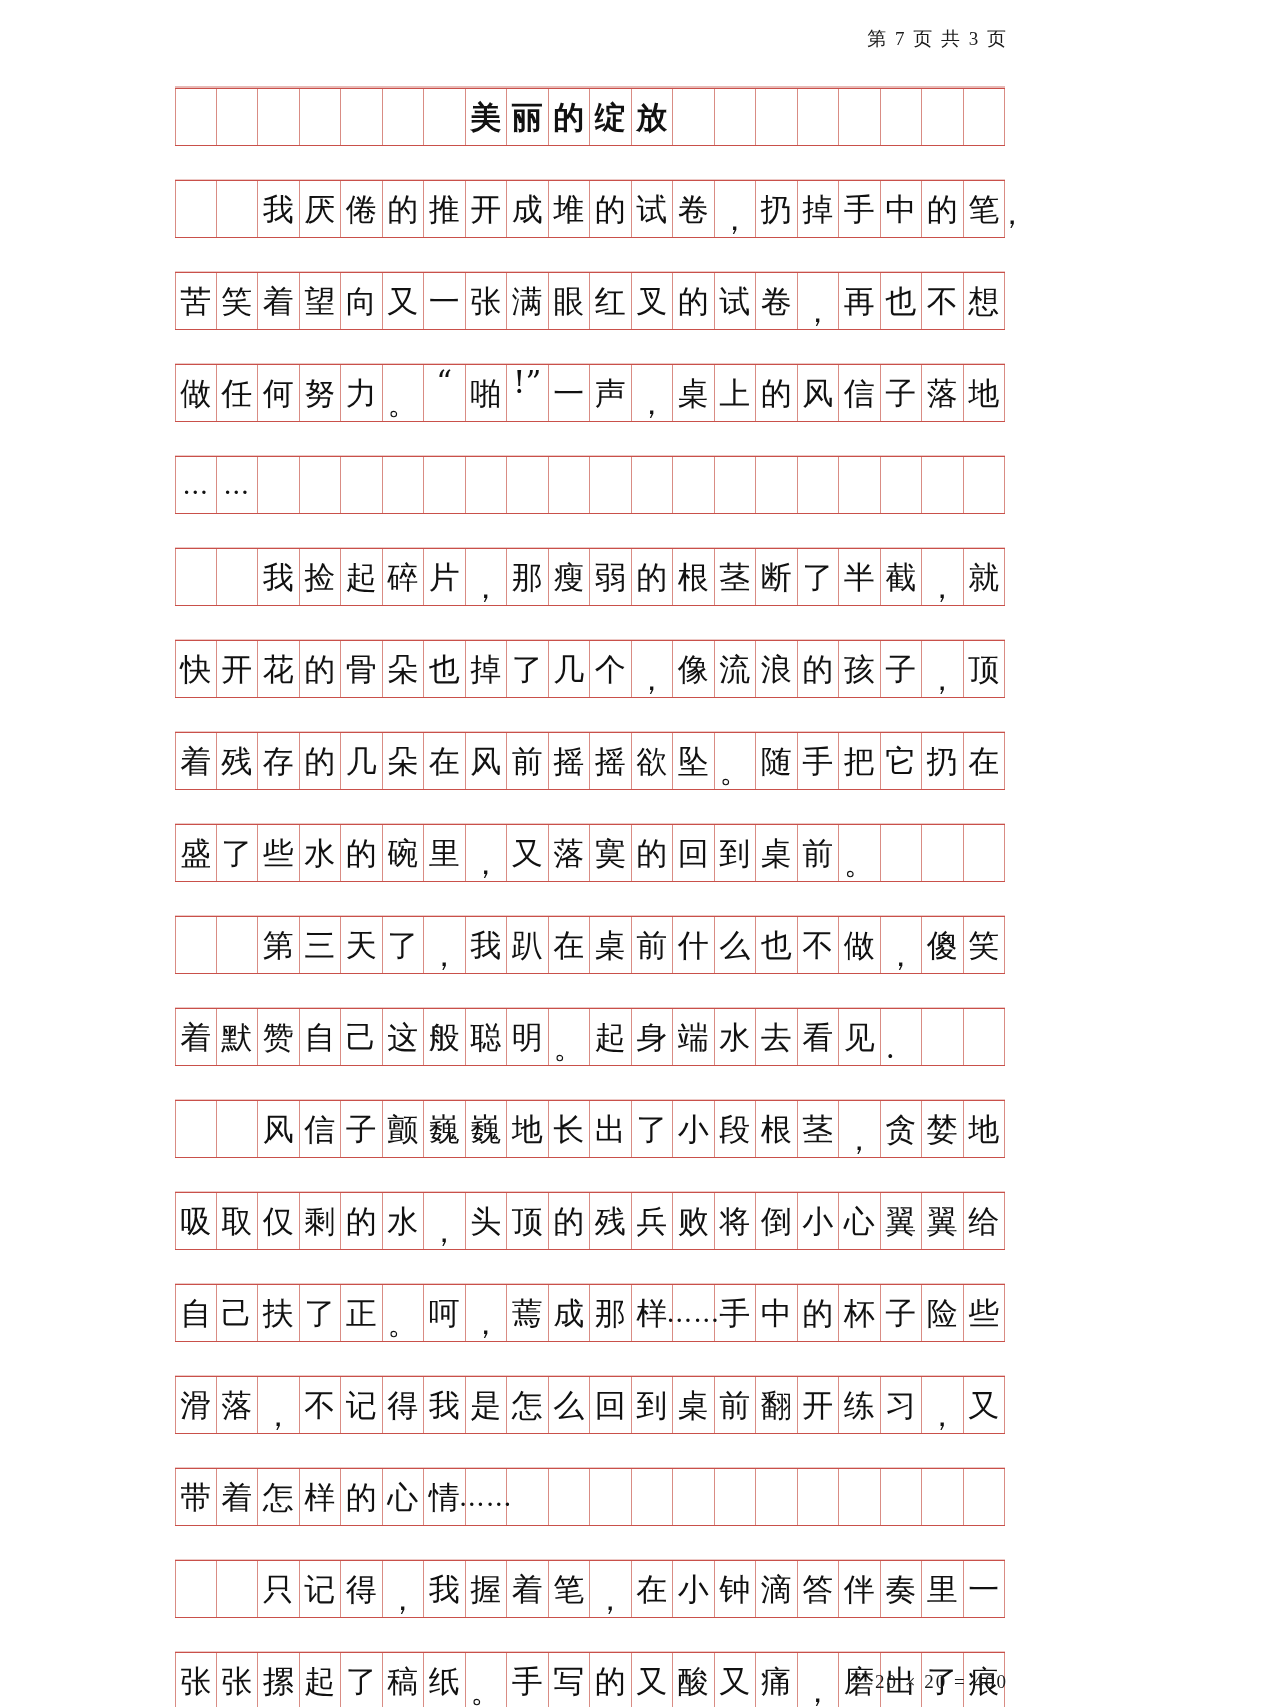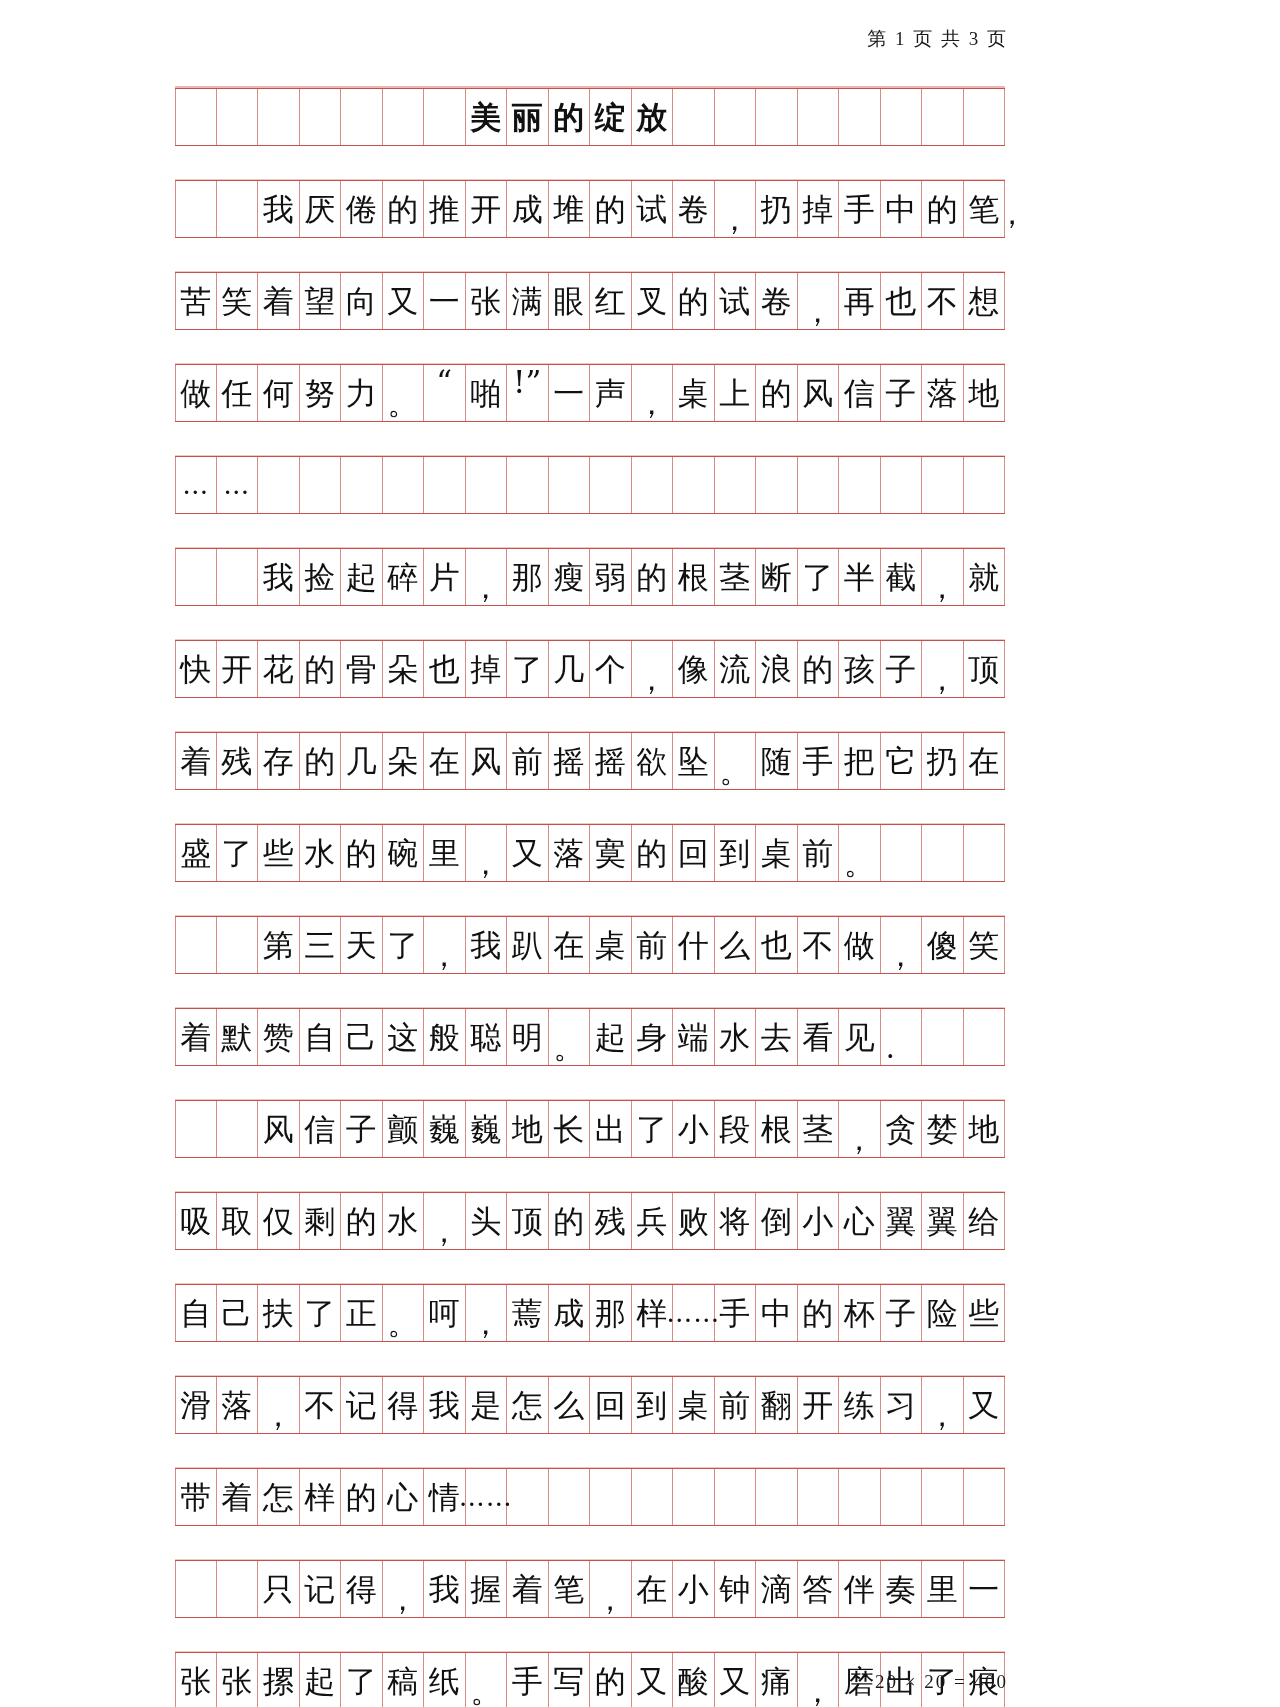--- a/index.html
+++ b/index.html
@@ -115,21 +115,21 @@
     color: #111111;
   }
   .title-cell {
     font-weight: bold;
     letter-spacing: 0;
   }
 </style>
 </head>
 <body>
 
-<div class="page-header">第 1 页 共 3 页</div>
+<div class="page-header">第 7 页 共 3 页</div>
 
 <div class="sheet">
   <div class="grid-top-rule"></div>
   <div id="rows-host">
       <div class="char-row">
         <div class="cell title-cell"></div>
         <div class="cell title-cell"></div>
         <div class="cell title-cell"></div>
         <div class="cell title-cell"></div>
         <div class="cell title-cell"></div>

